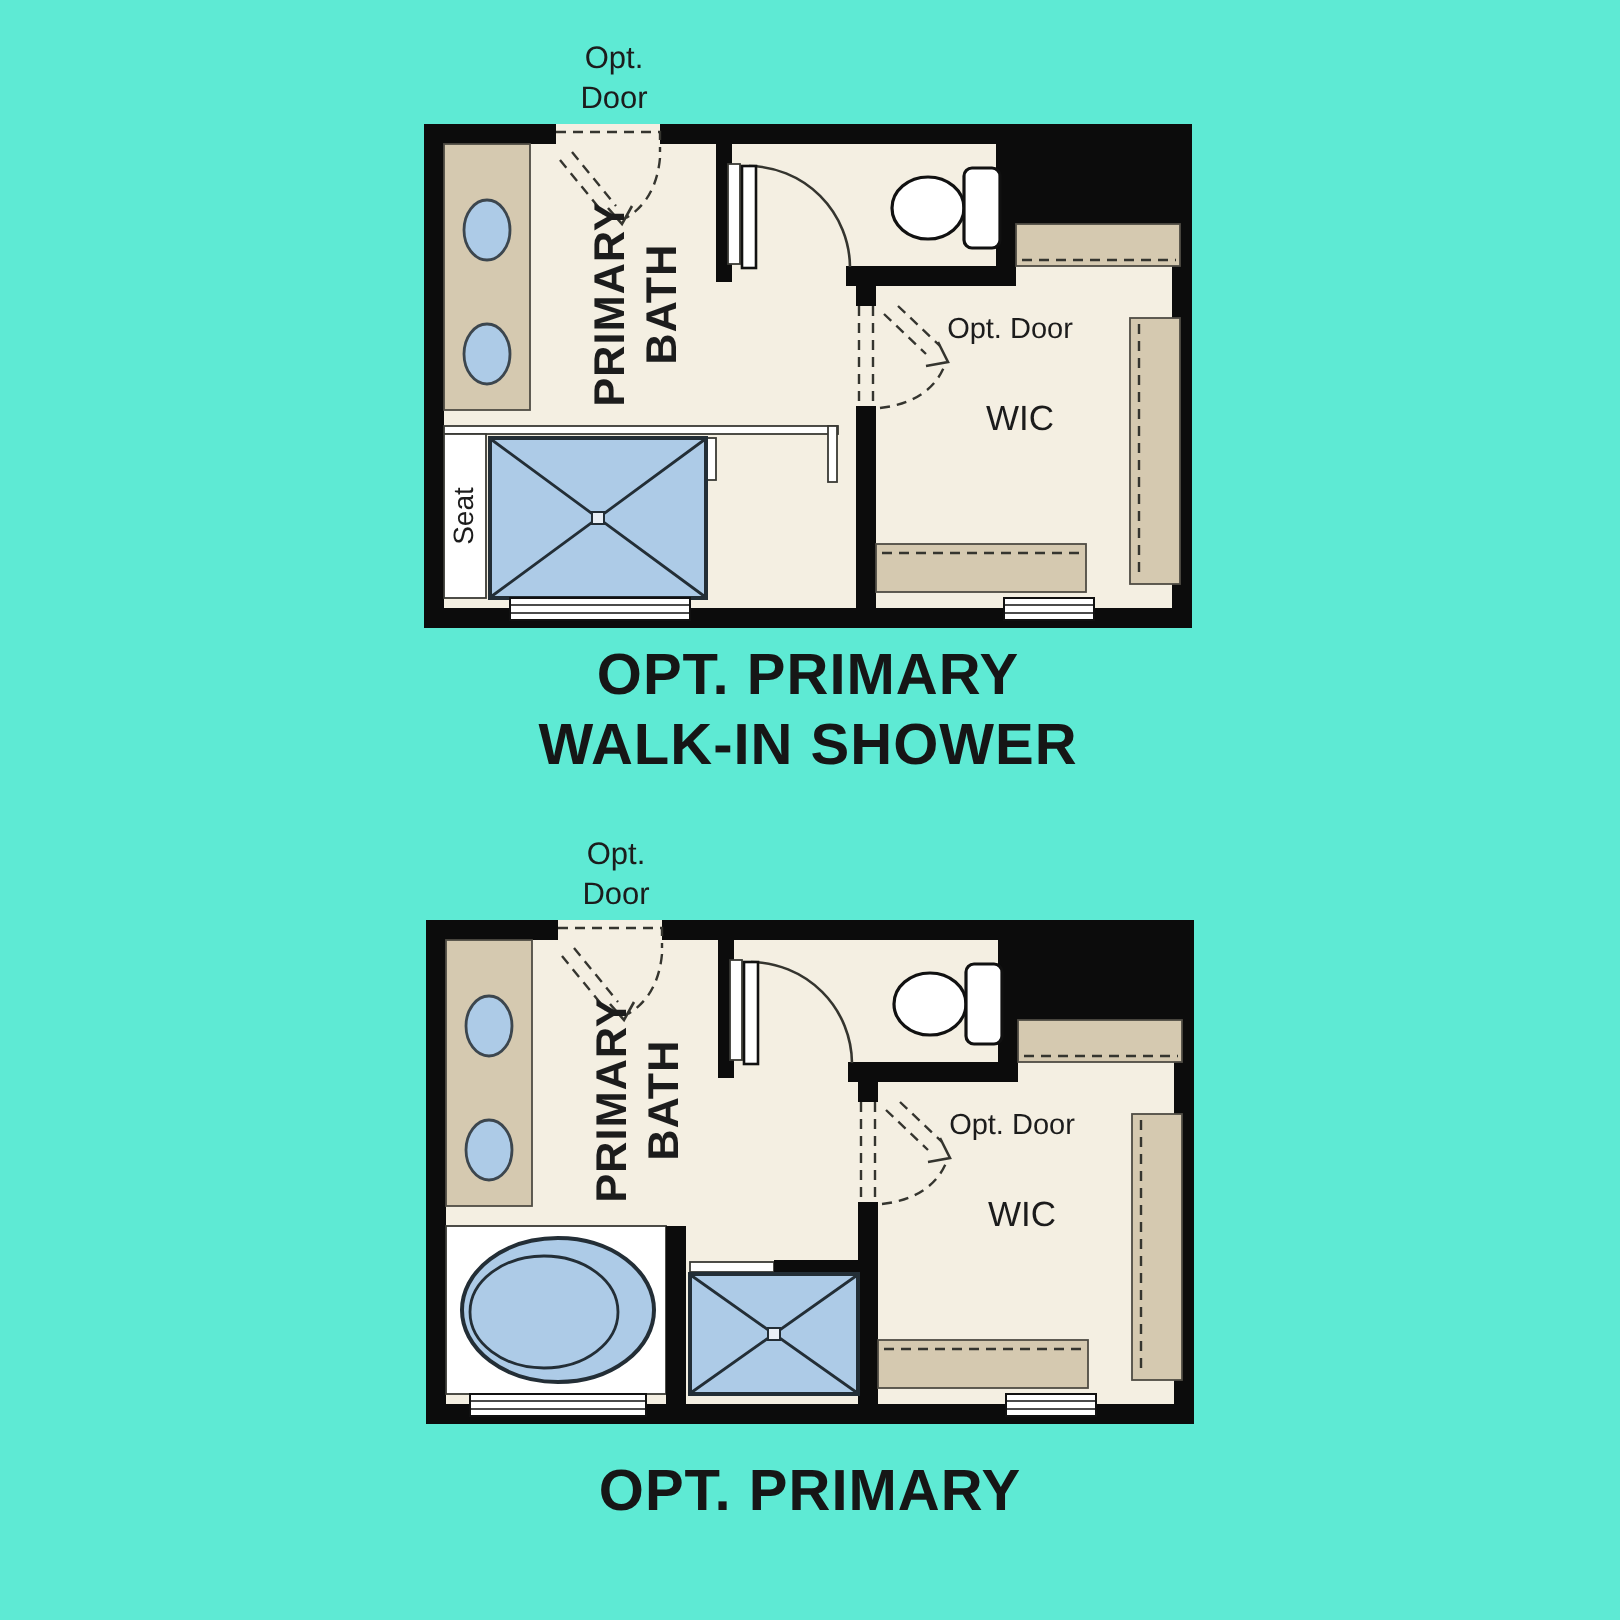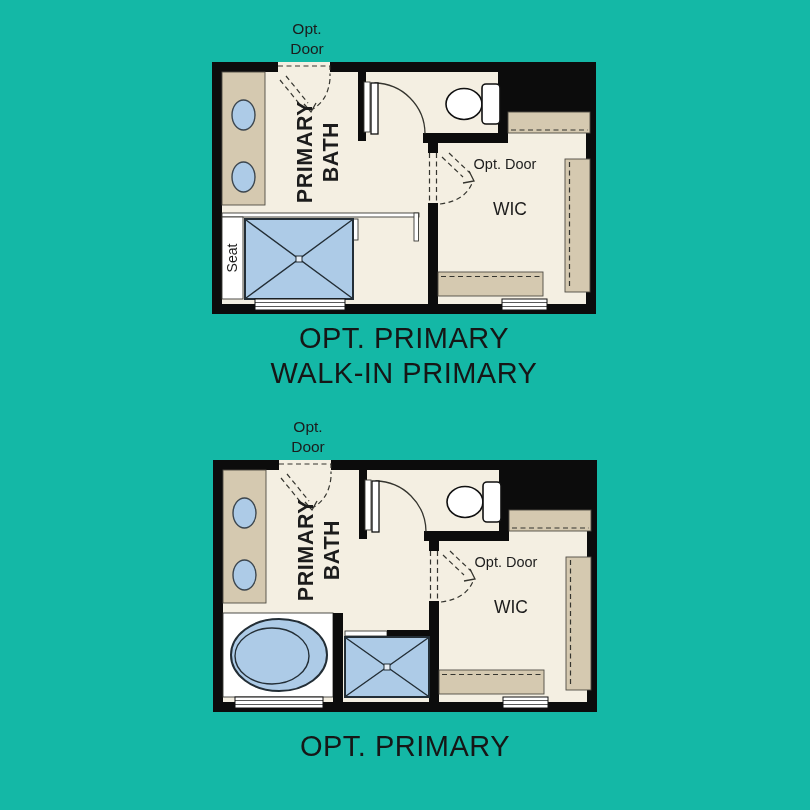--- a/index.html
+++ b/index.html
@@ -1,16 +1,16 @@
 <!DOCTYPE html>
 <html><head>
 <meta charset="utf-8">
 <style>
   html,body{margin:0;padding:0;background:#ffffff;}
-  .stage{position:relative;width:810px;height:810px;background:#14b8a6;overflow:hidden;
+  .stage{position:relative;width:810px;height:810px;background:#5eead4;overflow:hidden;
          font-family:"Liberation Sans",sans-serif;}
   figure.plan{margin:0;position:absolute;width:384px;}
   #plan-1{left:212px;top:10px;}
   #plan-2{left:213px;top:408px;}
   svg{display:block;}
 
   .wall{fill:#0c0c0c;}
   .floor{fill:#f4efe2;}
   .counter{fill:#d5c9b0;stroke:#4f4c44;stroke-width:0.9;}
   .white{fill:#ffffff;stroke:#3a3a35;stroke-width:0.9;}
@@ -26,21 +26,21 @@
   .window rect{fill:#ffffff;stroke:#111111;stroke-width:1;}
   .window path{stroke:#111111;stroke-width:0.7;fill:none;}
 
   text{fill:#1c1c1c;font-family:"Liberation Sans",sans-serif;}
   .lbl{font-size:15.5px;}
   .room{font-size:21.5px;font-weight:bold;letter-spacing:0.6px;}
   .optdoor{font-size:14.5px;}
   .wictext{font-size:17.5px;}
   .seat{font-size:14px;}
 
-  .caption{text-align:center;font-weight:normal;color:#161616;font-size:29px;
+  .caption{text-align:center;font-weight:bold;color:#161616;font-size:29px;
            line-height:35px;letter-spacing:0.5px;margin-top:7px;}
   #plan-2 .caption{margin-top:17px;}
 </style>
 </head>
 <body>
 
 <div class="stage">
 
   <figure class="plan" id="plan-1">
     <svg width="384" height="304" viewBox="0 0 384 304">
@@ -109,21 +109,21 @@
       <path class="xline" d="M 34 210 L 140 288 M 140 210 L 34 288"></path>
       <rect class="drain" x="84" y="246" width="6" height="6"></rect>
       <text class="seat" transform="translate(24.5,248) rotate(-90)" text-anchor="middle">Seat</text>
       <g class="window">
         <rect x="43" y="289" width="90" height="11"></rect>
         <path d="M 43 292.5 H 133 M 43 296.5 H 133"></path>
       </g>
     </svg>
     <figcaption class="caption">
       <div>OPT. PRIMARY</div>
-      <div>WALK-IN PRIMARY</div>
+      <div>WALK-IN SHOWER</div>
     </figcaption>
   </figure>
 
   <figure class="plan" id="plan-2">
     <svg width="384" height="304" viewBox="0 0 384 304">
 
       <text class="lbl" x="95" y="24" text-anchor="middle">Opt.</text>
       <text class="lbl" x="95" y="44" text-anchor="middle">Door</text>
 
       <rect class="wall" x="0" y="52" width="384" height="252"></rect>

